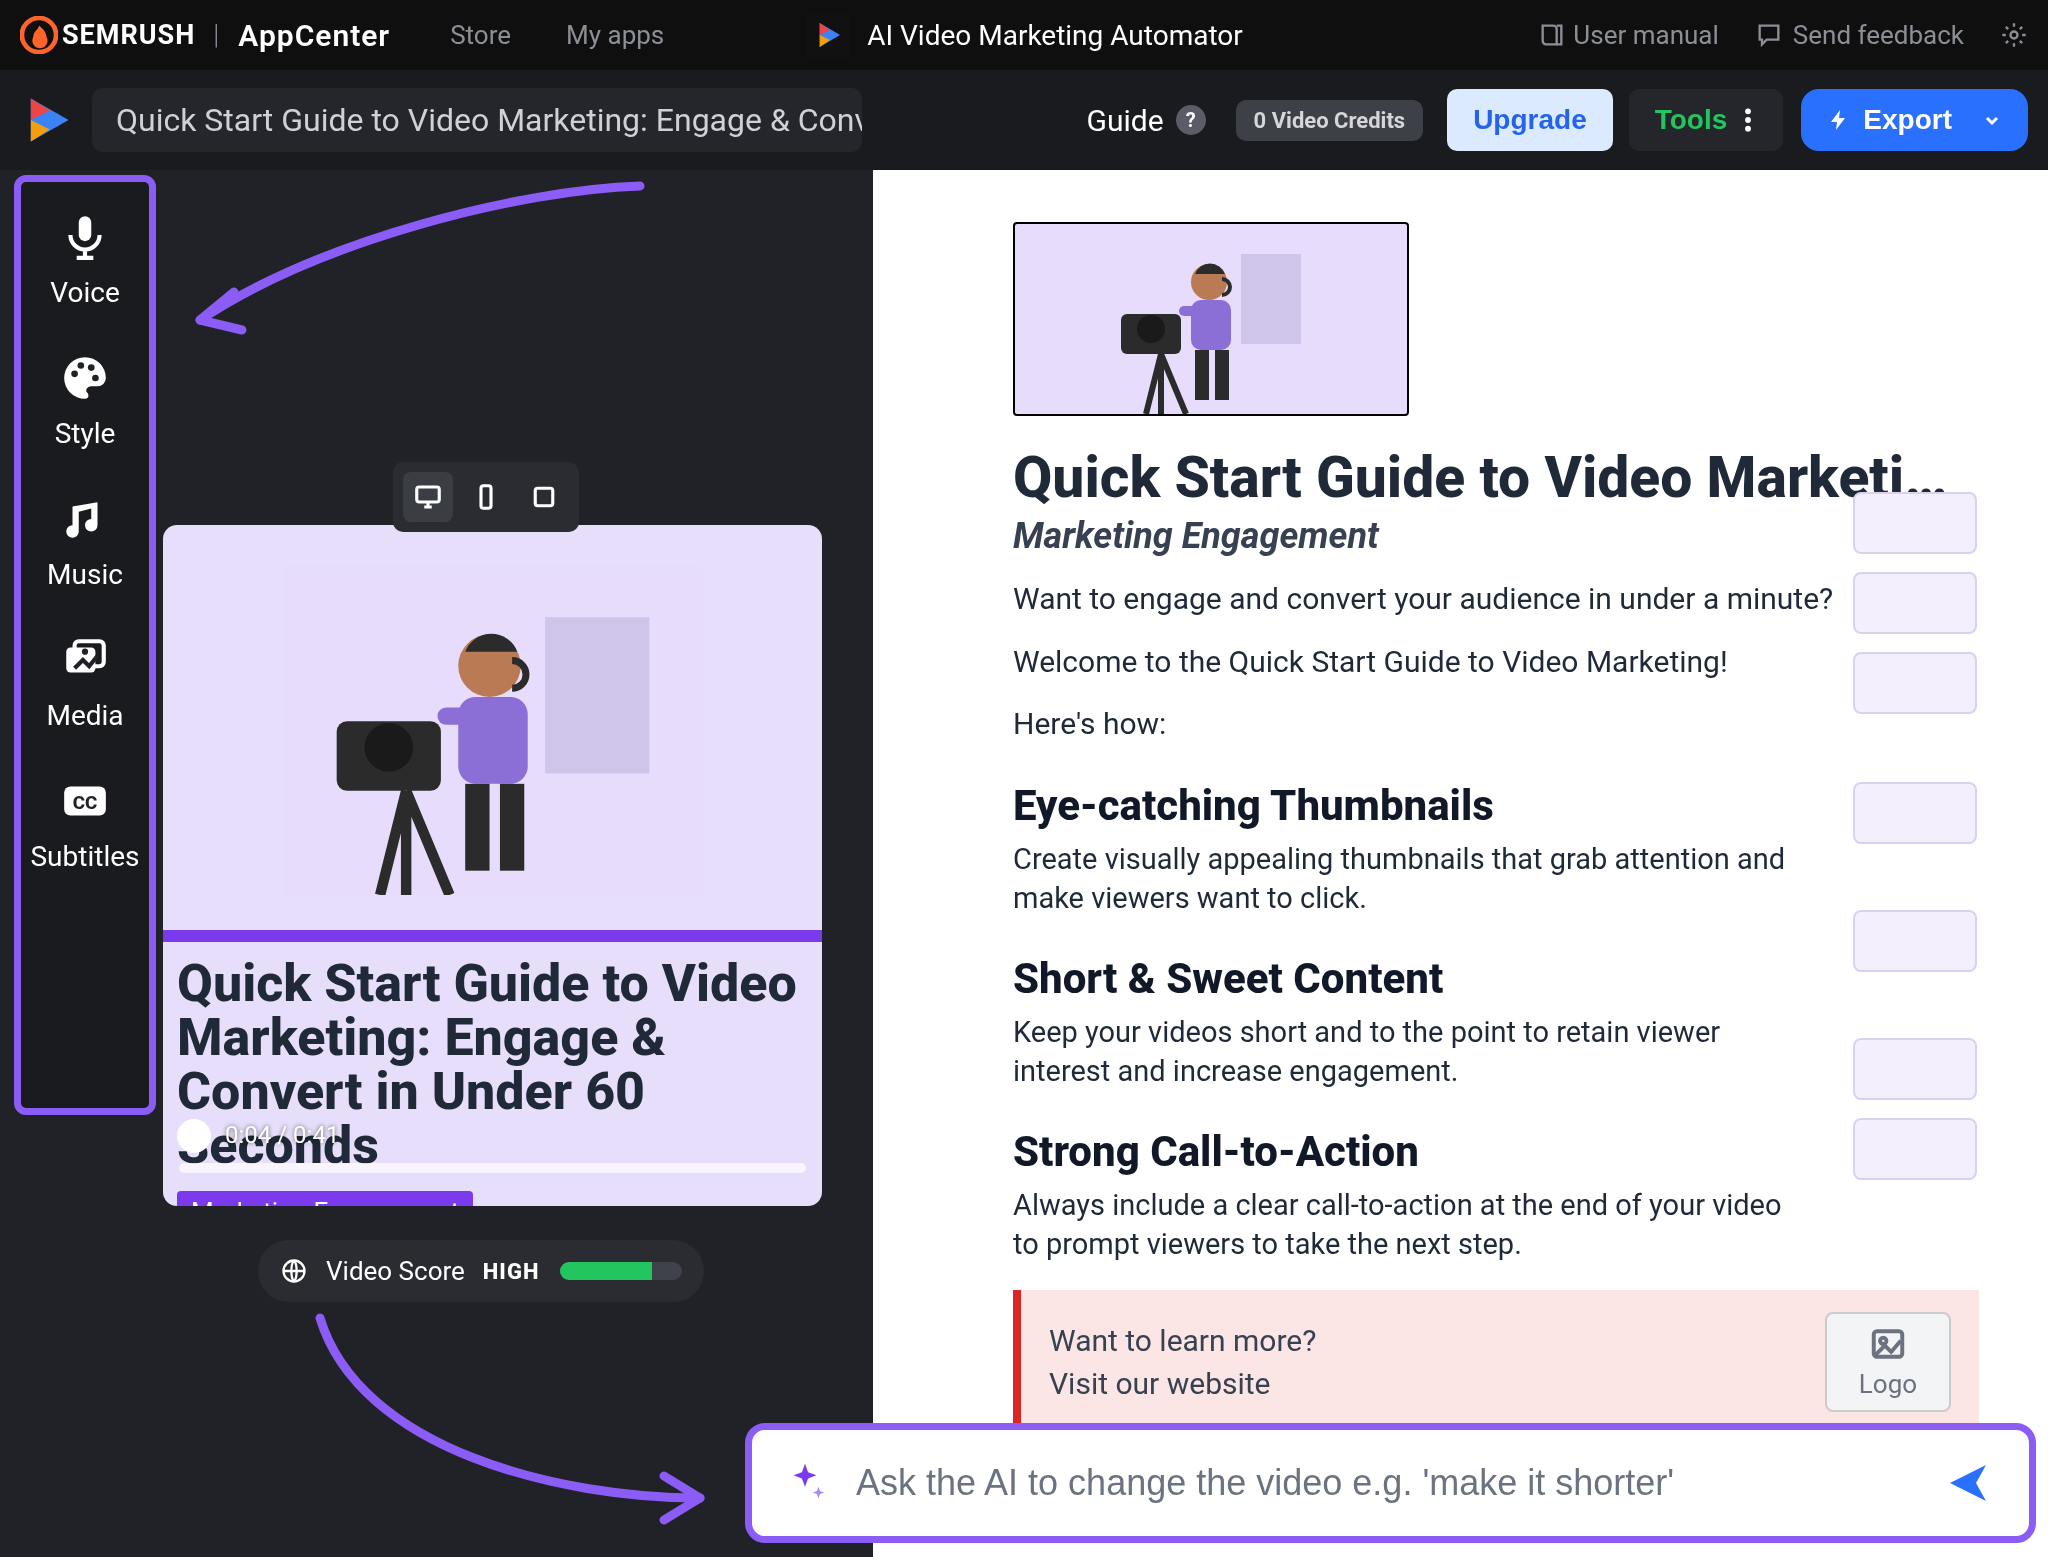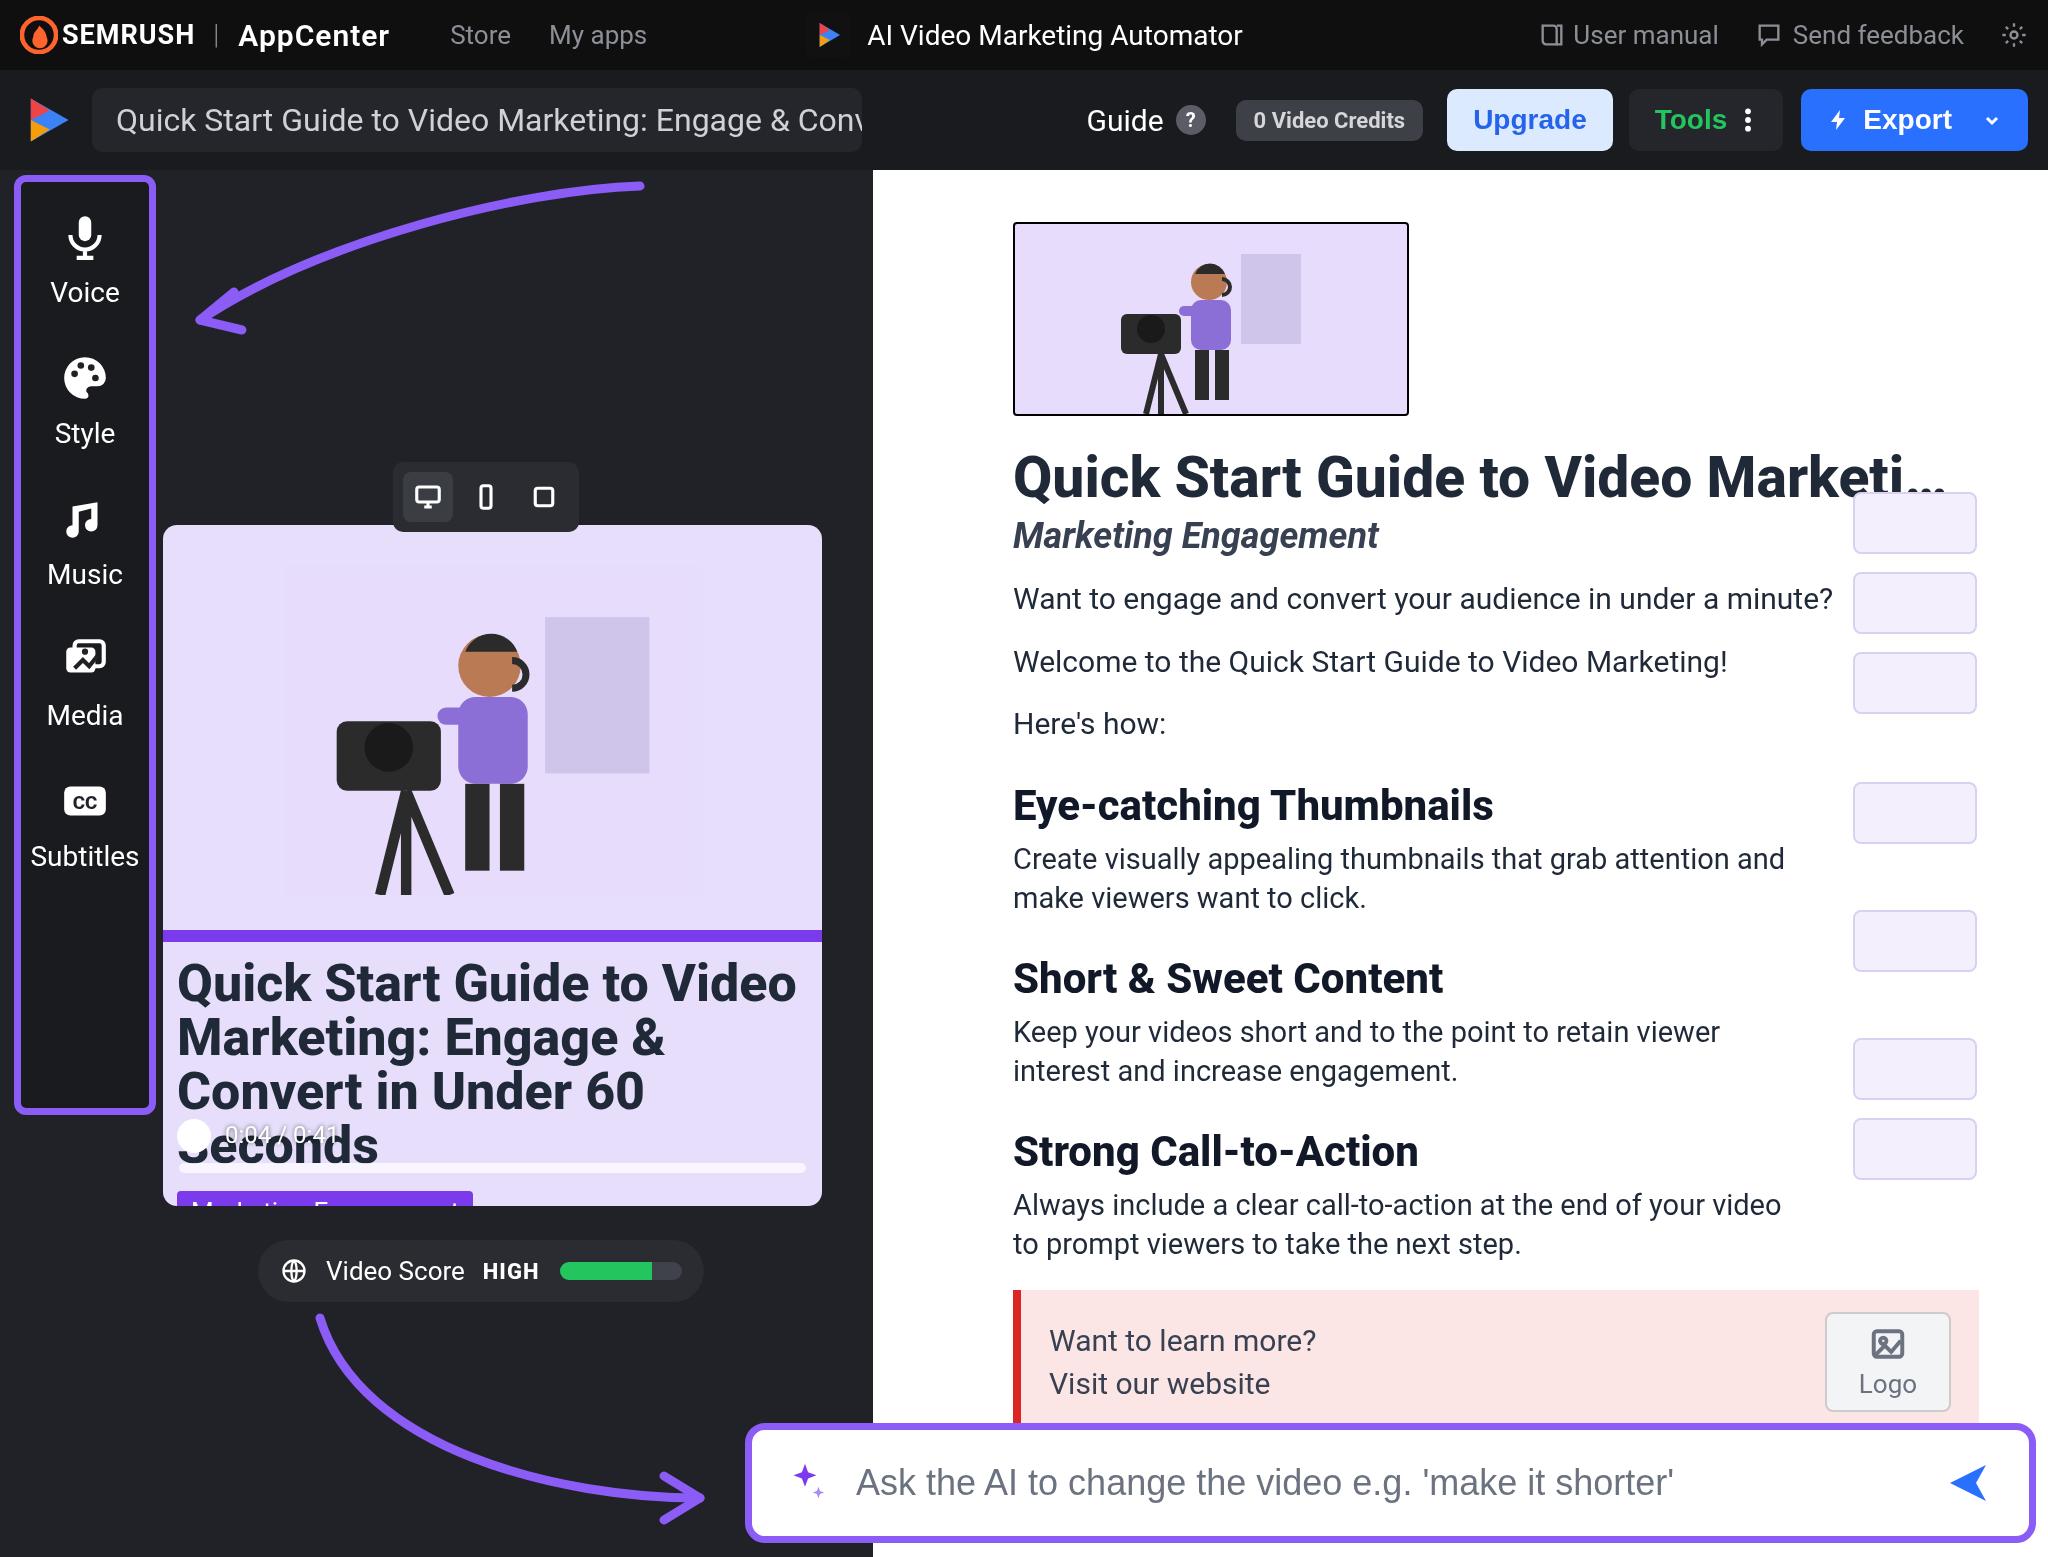--- a/index.html
+++ b/index.html
@@ -14,40 +14,40 @@
  --highlight-purple:#8b5cf6;
  --green:#22c55e;
  --panel-bg:#2a2c31;
 }
 
 .appcenter-bar { position:absolute; left:0; right:0; top:0; height:70px; background:var(--dark1); color:#fff; display:flex; align-items:center; padding:0 20px; font-size:27px; }
 .semrush-logo { display:flex; align-items:center; gap:4px; font-weight:700; letter-spacing:1px;}
 .semrush-glyph { width:38px; height:38px; }
 .semrush-logo .pipe { color:var(--text-gray); margin:0 14px; font-weight:300;}
 .appcenter-word{ font-weight:600; font-size:30px;}
-.ac-nav { display:flex; gap:38px; margin-left:60px; color:var(--text-gray); font-size:26px;}
+.ac-nav { display:flex; gap:55px; margin-left:60px; color:var(--text-gray); font-size:26px;}
 .ac-nav span{cursor:pointer;}
 .ac-spacer{flex:1;}
 .app-chip { display:flex; align-items:center; gap:16px; font-size:28px; font-weight:400; color:#fff; position:absolute; left:50%; transform:translateX(-50%);}
 .app-chip .chip-icon{width:46px; height:46px; background:#111; border-radius:8px; display:flex; align-items:center; justify-content:center;}
 .app-chip svg{width:34px; height:34px;}
 .ac-right { display:flex; align-items:center; gap:36px; color:var(--text-gray); font-size:26px;}
 .ac-right .icn{width:28px; height:28px; fill:var(--text-gray);}
 
 .editor-bar{ position:absolute; left:0; right:0; top:70px; height:100px; background:var(--dark2); display:flex; align-items:center; padding:0 20px; color:#fff;}
 .editor-logo{ width:54px; height:54px; margin-right:18px;}
 .title-pill{ height:64px; background:var(--dark3); border-radius:10px; padding:0 24px; display:flex; align-items:center; color:#cfd1d6; font-size:32px; width:770px; white-space:nowrap; overflow:hidden;}
 .editor-spacer{flex:1;}
 .guide-link{ font-size:30px; color:#fff; display:flex; align-items:center; gap:12px; margin-right:30px;}
 .circle-q{width:30px; height:30px; border-radius:50%; background:#5a5d66; display:flex; align-items:center; justify-content:center; font-size:20px; font-weight:700;}
 .credits-pill{ background:#3d4047; color:#d4d6db; font-size:22px; font-weight:700; padding:8px 18px; border-radius:10px; margin-right:24px;}
 .btn{ height:62px; border-radius:10px; padding:0 26px; display:inline-flex; align-items:center; gap:12px; font-size:28px; font-weight:600; cursor:pointer; border:none;}
 .btn-upgrade{ background:#dbeafe; color:#2563eb;}
 .btn-tools{ background:var(--dark3); color:#22c55e; margin-left:16px;}
-.btn-export{ background:#2970ff; color:#fff; margin-left:18px;}
+.btn-export{ background:#2970ff; color:#fff; margin-left:18px;border-radius:18px;}
 .btn-export .caret{margin-left:18px;}
 
 .dark-stage{position:absolute; left:0; top:170px; bottom:0; width:873px; background:#202227;}
 .left-rail{ position:absolute; left:14px; top:175px; width:142px; height:940px; border:7px solid var(--highlight-purple); border-radius:12px; background:var(--dark2); padding:30px 0; display:flex; flex-direction:column; align-items:center; gap:44px; z-index:5;}
 .rail-item{ color:#fff; font-size:28px; display:flex; flex-direction:column; align-items:center; gap:14px; cursor:pointer;}
 .rail-item svg{width:50px; height:50px; fill:#fff;}
 
 .device-toggle{ position:absolute; background:var(--panel-bg); border-radius:10px; display:flex; padding:10px; gap:8px; left:393px; top:462px; z-index:3;}
 .device-toggle .d{width:50px; height:50px; display:flex; align-items:center; justify-content:center; border-radius:8px;}
 .device-toggle .d svg{width:30px; height:30px; stroke:#fff; fill:none; stroke-width:2.5;}

